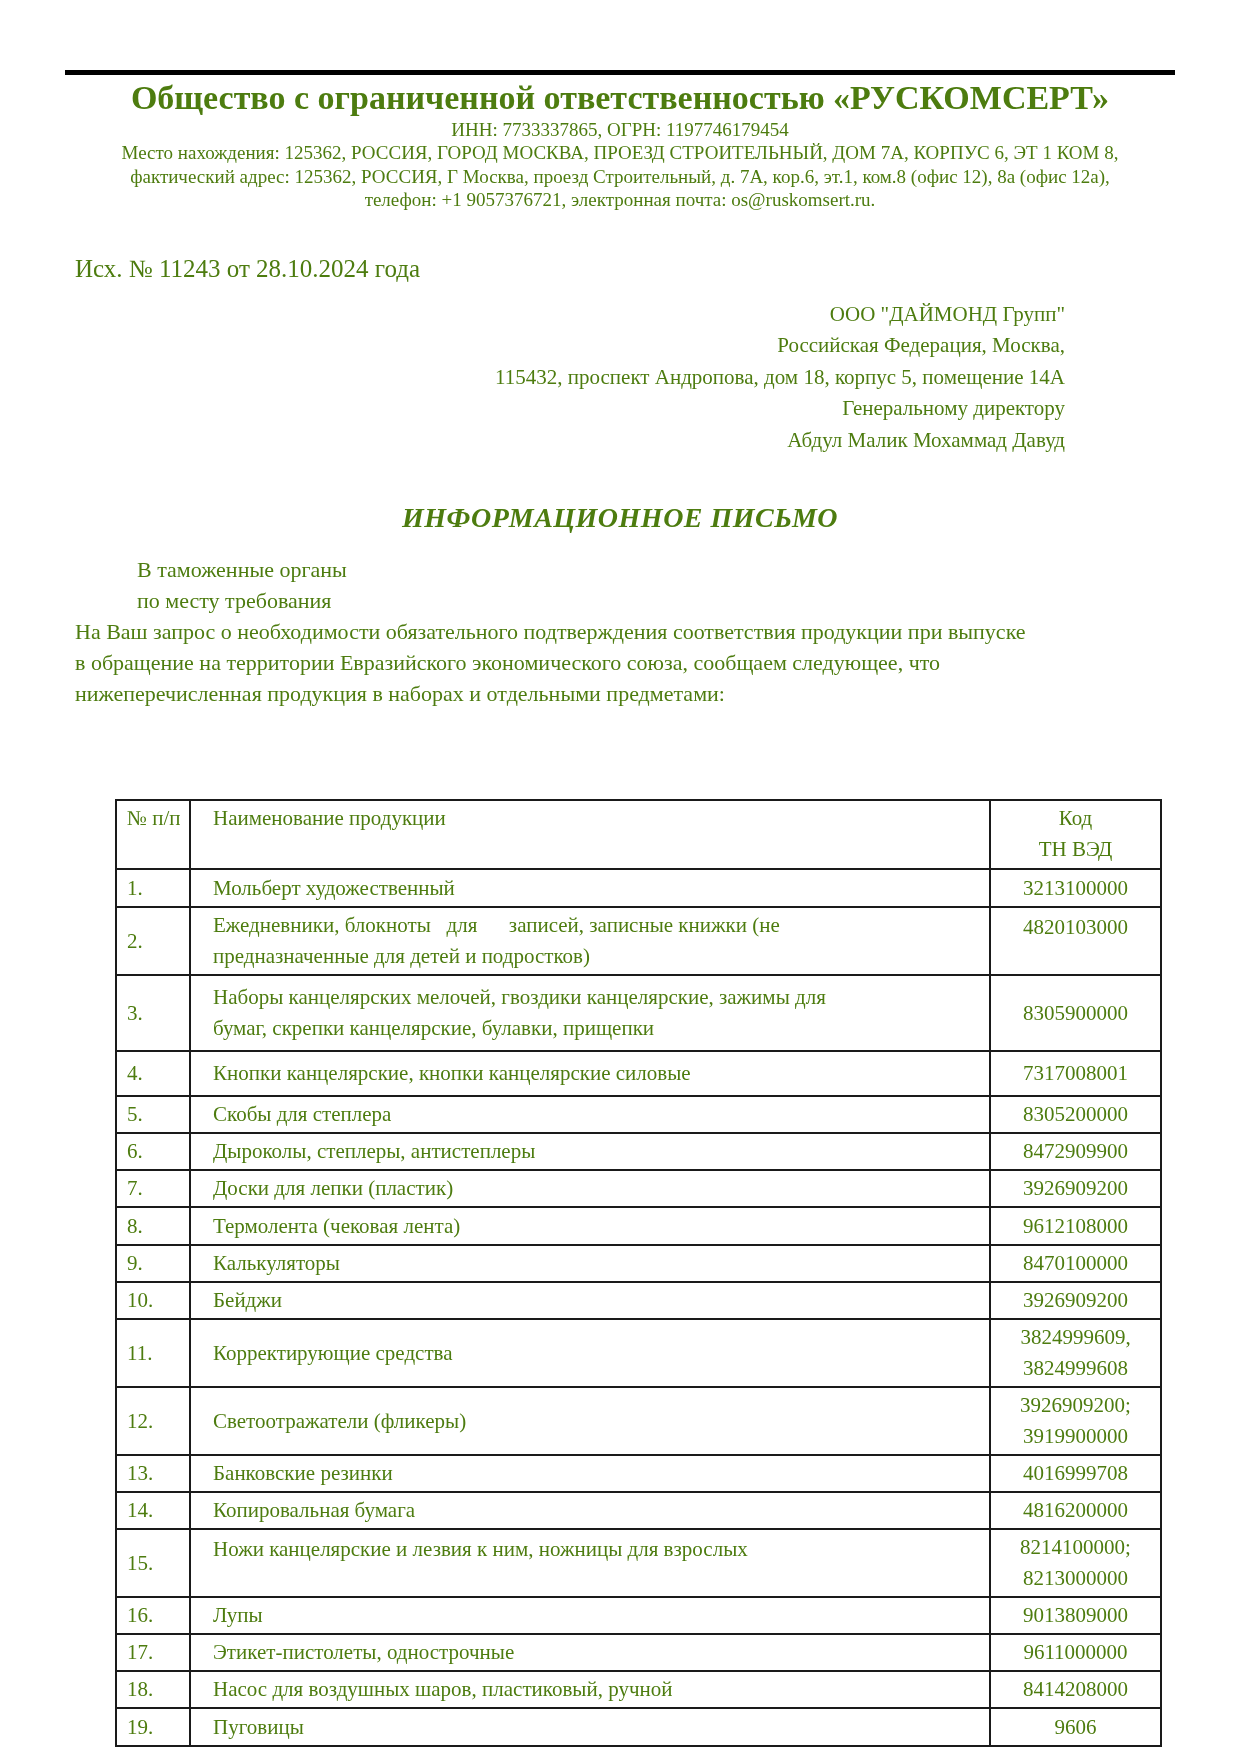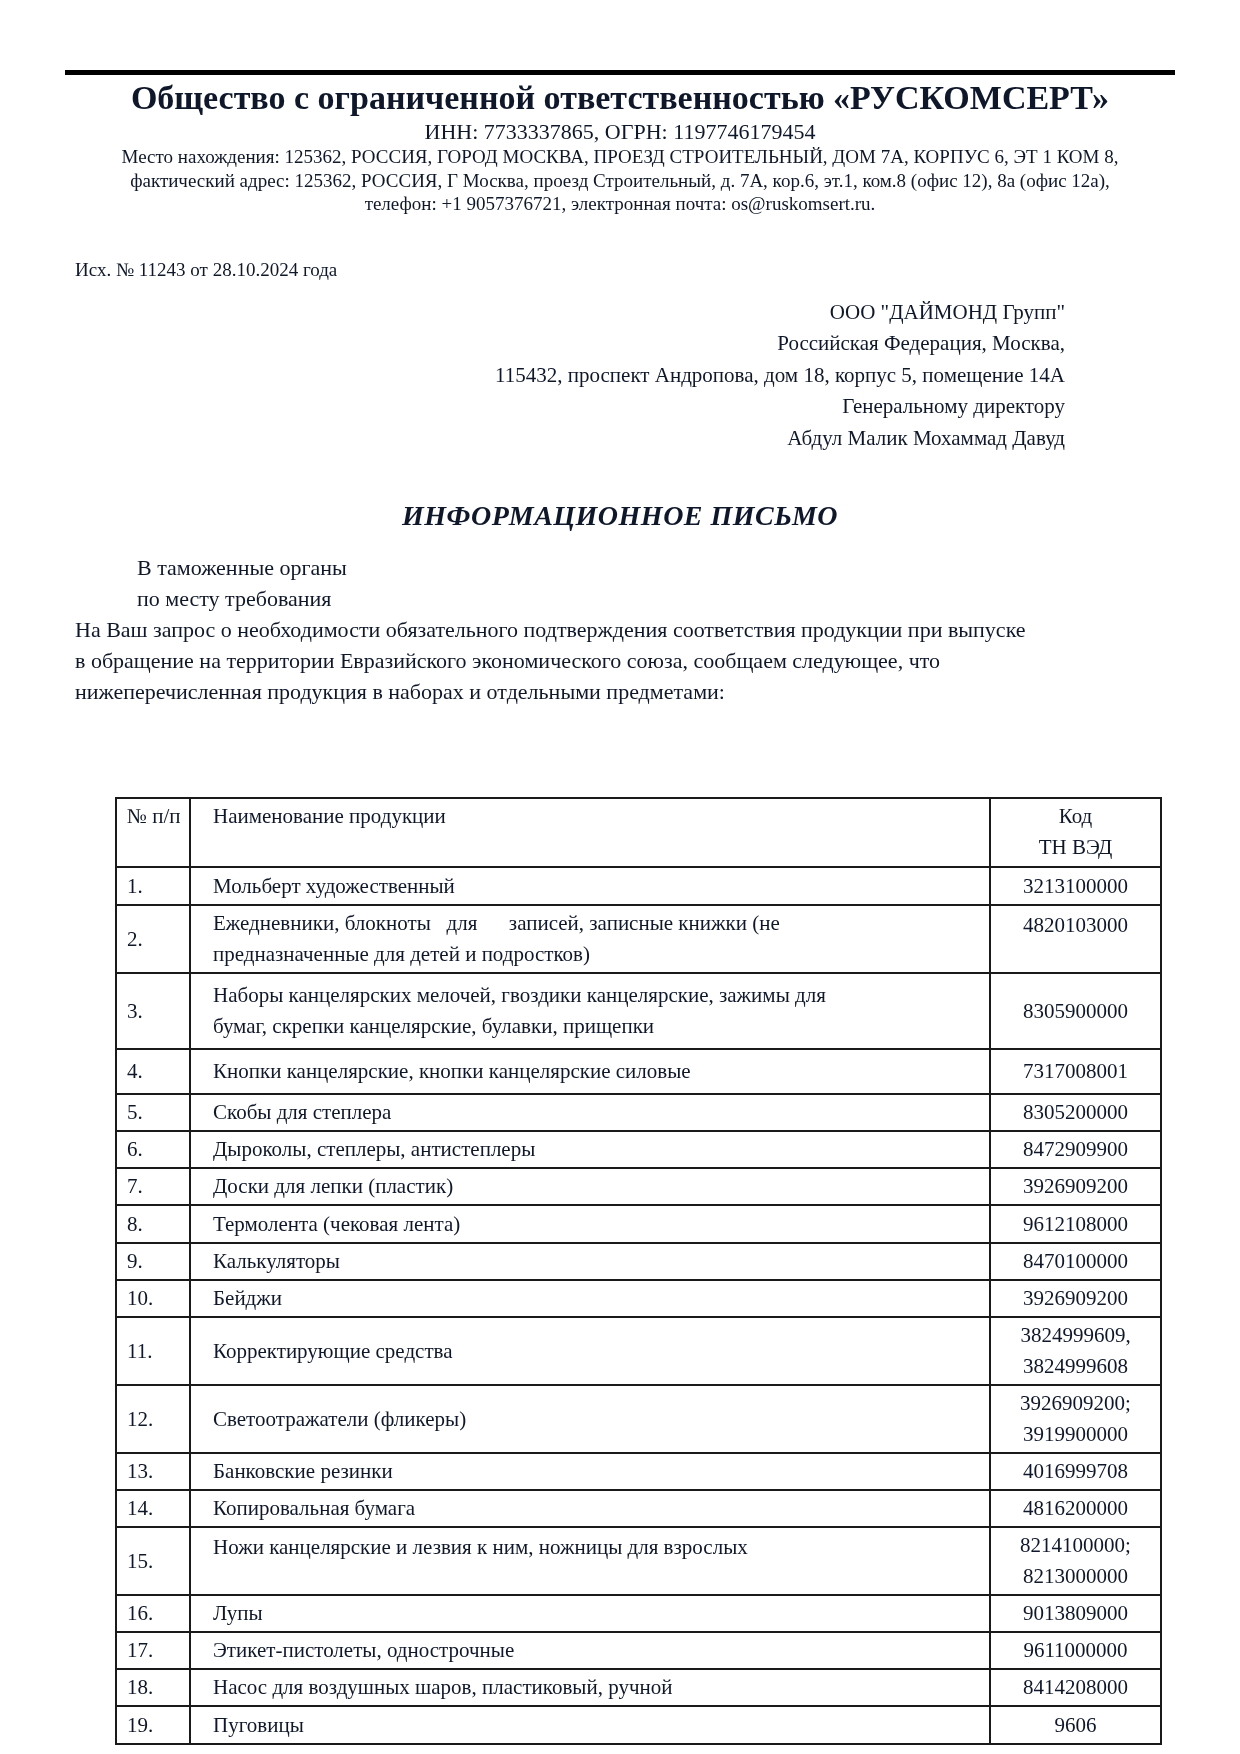--- a/index.html
+++ b/index.html
@@ -1,37 +1,37 @@
 <!DOCTYPE html>
 <html><head>
 <meta charset="utf-8">
 <style>
   * { margin:0; padding:0; box-sizing:border-box; }
   html,body { background:#888; }
   .page {
     width:1240px; height:1754px; margin:0 auto; background:#ffffff;
-    font-family:"Liberation Serif", serif; color:#0f172a;
+    font-family:"Liberation Serif", serif; color:#4d7c0f;
     position:relative; overflow:hidden;
   }
   .content { padding:0 65px; }
 
   
   .rule-double {
     margin-top:70px; height:2px;
     border-top:3px solid #000; border-bottom:2.5px solid #000;
   }
   .company-name {
     margin-top:4px; text-align:center;
     font-size:34px; font-weight:bold; line-height:1.1;
   }
-  .inn-line { text-align:center; font-size:22px; margin-top:3px; }
+  .inn-line { text-align:center; font-size:19px; margin-top:3px; }
   .addr-line { text-align:center; font-size:19px; line-height:1.22; }
 
   
-  .ref-line { margin-top:44px; padding-left:10px; font-size:19px; }
+  .ref-line { margin-top:44px; padding-left:10px; font-size:25px; }
   .addressee { margin-top:16px; text-align:right; padding-right:110px; font-size:21px; line-height:1.5; }
 
   
   .letter-title { margin-top:46px; text-align:center; font-size:28px; font-weight:bold; letter-spacing:0.5px;font-style:italic; }
 
   
   .body-block { margin-top:20px; font-size:22px; line-height:31px; }
   .to-line { padding-left:72px; }
   .paragraph { padding-left:10px; white-space:pre-line; }
 

